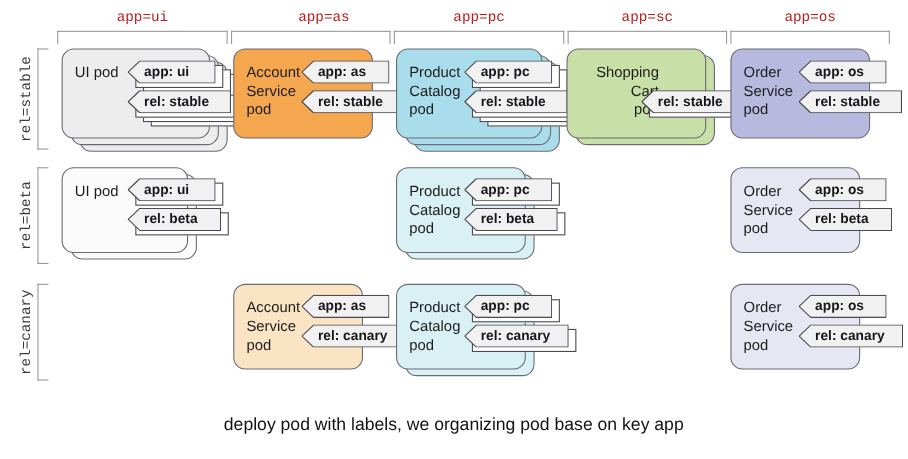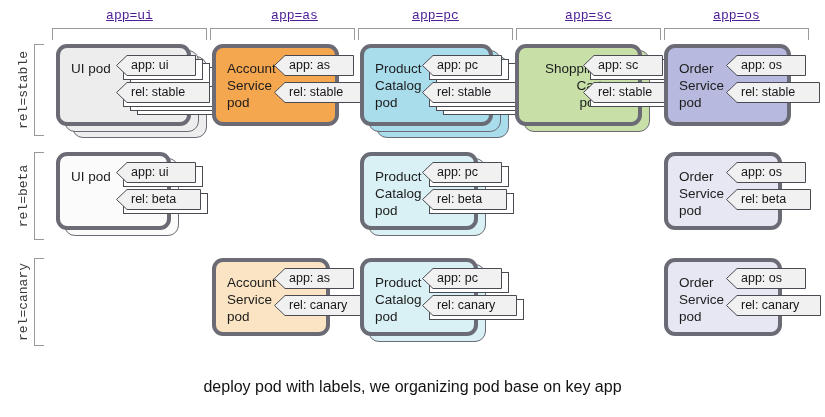--- a/index.html
+++ b/index.html
@@ -19,25 +19,24 @@
     position: absolute;
     left: 0; top: 0;
     width: 825px; height: 417px;
   }
 
   
   .col-header {
     position: absolute;
     font-family: "Liberation Mono", monospace;
     font-size: 13px;
-    color: #4c1d95;
+    color: #b91c1c;
     text-align: center;
     letter-spacing: 0px;
     white-space: nowrap;
-    text-decoration: underline;
   }
   .col-bracket {
     position: absolute;
     border: 1px solid #9a9a9a;
     border-bottom: none;
     height: 12px;
     box-sizing: border-box;
   }
 
   
@@ -64,21 +63,21 @@
   }
   .pod-shadow {
     position: absolute;
     border: 1px solid #6b6b75;
     border-radius: 11px;
     box-sizing: border-box;
   }
   .pod-card {
     position: absolute;
     left: 0; top: 0;
-    border: 4px solid #f97316;
+    border: 1px solid #f97316;
     border-radius: 11px;
     box-sizing: border-box;
     overflow: visible;
   }
   .pod-title {
     position: absolute;
     left: 11px;
     top: 12px;
     font-size: 13.5px;
     line-height: 17px;
@@ -101,20 +100,21 @@
     width: 100%; height: 100%;
   }
   .tag-text {
     position: relative;
     z-index: 2;
     padding-left: 15px;
     font-size: 12.5px;
     color: #17171b;
     white-space: nowrap;
     line-height: 21px;
+    font-weight: bold;
   }
   .tag-ghost {
     position: absolute;
     border: 1px solid #6b6b75;
     background: #ffffff;
     box-sizing: border-box;
     z-index: 0;
   }
 
   
@@ -225,27 +225,20 @@
           <span class="tag-text">rel: stable</span>
         </div>
       </div>
       <div class="pod-stack" style="left: 515px; top: 44px; width: 127px; height: 82px;">
         <div class="pod-shadow" style="left: 8px; top: 6px; width: 127px; height: 82px; background: rgb(200, 224, 168); border-color: rgb(107, 107, 117);"></div>
         <div class="pod-card" style="width: 127px; height: 82px; background: rgb(200, 224, 168); border-color: rgb(107, 107, 117); text-align: right;">
           <div class="pod-title">Shopping
 Cart
 pod</div>
         </div>
-        <div class="tag" style="left: 68px; top: 11px; width: 80px;">
-          <div class="tag-ghost" style="left: 7px; top: 4px; width: 80px; height: 21px; border-color: rgb(74, 74, 82);"></div>
-          <svg class="tag-shape" viewBox="0 0 80 21" preserveAspectRatio="none">
-            <path d="M 11 0.5 L 79.5 0.5 L 79.5 20.5 L 11 20.5 L 0.5 10.5 Z" fill="#f1f1f1" stroke="#4a4a52" stroke-width="1" stroke-linejoin="round"></path>
-          </svg>
-          <span class="tag-text">app: sc</span>
-        </div>
         <div class="tag" style="left: 68px; top: 38px; width: 94px;">
           <div class="tag-ghost" style="left: 7px; top: 4px; width: 94px; height: 21px; border-color: rgb(74, 74, 82);"></div>
           <svg class="tag-shape" viewBox="0 0 94 21" preserveAspectRatio="none">
             <path d="M 11 0.5 L 93.5 0.5 L 93.5 20.5 L 11 20.5 L 0.5 10.5 Z" fill="#f1f1f1" stroke="#4a4a52" stroke-width="1" stroke-linejoin="round"></path>
           </svg>
           <span class="tag-text">rel: stable</span>
         </div>
       </div>
       <div class="pod-stack" style="left: 664px; top: 44px; width: 127px; height: 82px;">
         <div class="pod-card" style="width: 127px; height: 82px; background: rgb(183, 186, 222); border-color: rgb(107, 107, 117);">

